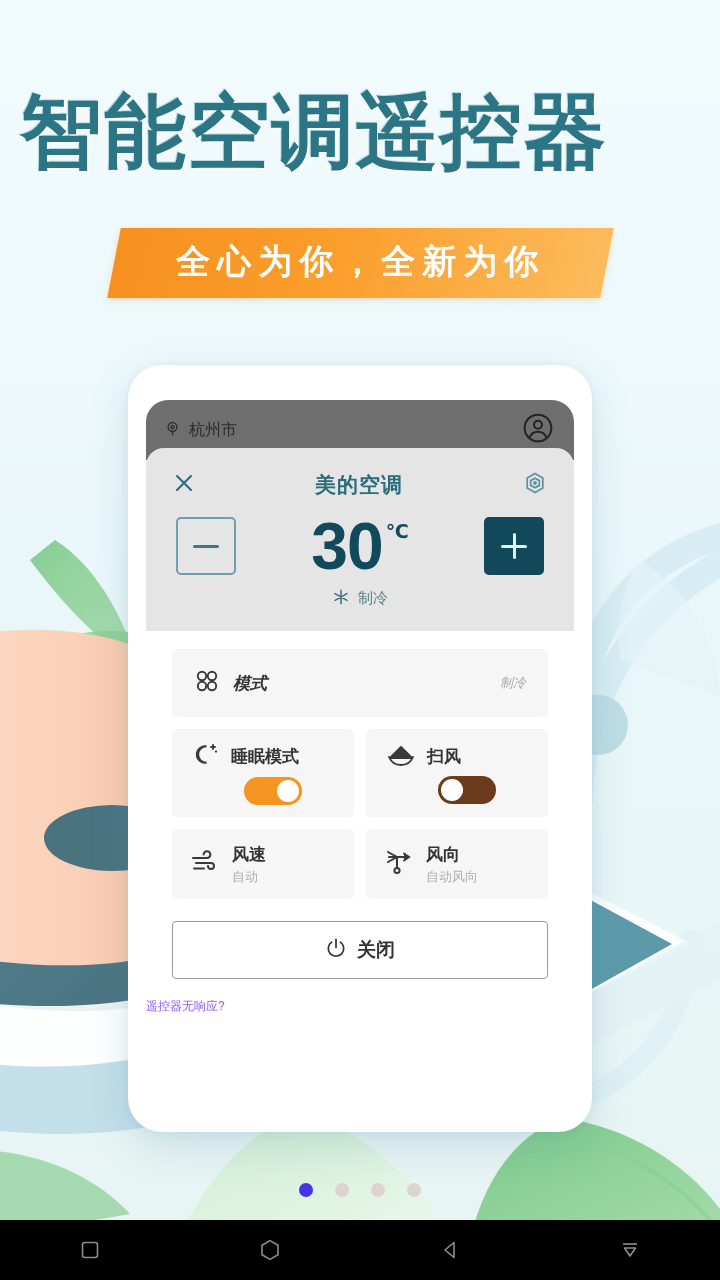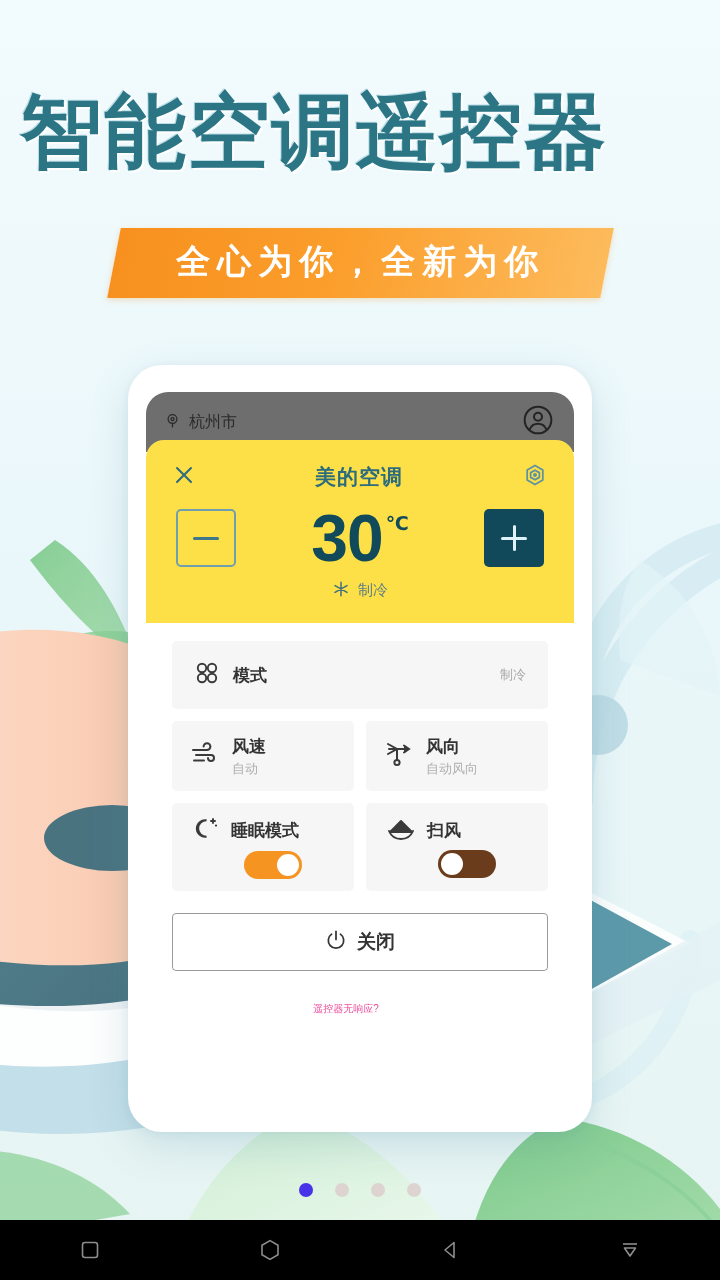--- a/index.html
+++ b/index.html
@@ -35,32 +35,32 @@
     color:#fff; font-size:34px; font-weight:bold; letter-spacing:7px;
   }
 
   
   .phone {
     position:absolute; left:128px; top:365px; width:464px; height:767px;
     background:#fff; border-radius:34px;
     box-shadow:0 14px 40px rgba(80,140,160,.20), 0 2px 10px rgba(80,140,160,.10);
   }
   .phone-screen {
-    position:absolute; left:18px; top:27px; width:428px; height:728px;
+    position:absolute; left:18px; top:35px; width:428px; height:728px;
     border-radius:22px; overflow:hidden; background:#fff;
   }
   .statusbar {
     height:60px; background:#6e6e6e; display:flex; align-items:center;
     padding:0 20px 0 18px; justify-content:space-between;
     border-radius:14px 14px 0 0;
   }
   .loc { display:flex; align-items:center; gap:8px; color:#2a2a2a; font-size:16px; }
 
   .panel {
-    background:#fde047; margin-top:-12px; border-radius:18px 18px 0 0;
+    background:#e5e5e5; margin-top:-12px; border-radius:18px 18px 0 0;
     padding:20px 26px 22px 26px; position:relative;
   }
   .panel-top { display:flex; align-items:center; justify-content:space-between; height:34px; }
   .panel-title { font-size:21px; color:#2d6c7c; font-weight:bold; letter-spacing:1px; }
 
   .temprow { display:flex; align-items:center; justify-content:space-between; margin-top:14px; padding:0 4px; }
   .btn-minus {
     width:60px; height:58px; border:2px solid #6f9fae; border-radius:5px;
     display:flex; align-items:center; justify-content:center;
   }
@@ -77,43 +77,43 @@
   .tempnum { font-size:66px; font-weight:bold; line-height:60px; letter-spacing:-1px; }
   .tempunit { font-size:19px; font-weight:bold; margin-top:4px; margin-left:3px; }
   .modeline {
     display:flex; align-items:center; justify-content:center; gap:8px;
     margin-top:12px; color:#5d7d86; font-size:15px;
   }
 
   
   .cards { padding:18px 26px 0 26px; }
   .card { background:#f6f6f6; border-radius:5px; }
-  .card-wide { height:68px; display:flex; align-items:center; padding:0 22px; justify-content:space-between; }
+  .card-wide { height:68px; display:flex; align-items:center; padding:0 22px; justify-content:space-between;font-style:italic; }
   .card-wide .left { display:flex; align-items:center; gap:13px; }
   .card-label { font-size:17px; color:#333; font-weight:bold; }
   .card-value { font-size:13px; color:#a8a8a8; }
   .grid2 { display:flex; gap:12px; margin-top:12px; }
   .card-half { flex:1; height:70px; display:flex; align-items:center; padding:0 18px; gap:12px; }
   .card-half .txt { display:flex; flex-direction:column; gap:2px; }
   .card-half .sub { font-size:13px; color:#b0b0b0; }
   .card-toggle { flex-direction:column; align-items:flex-start; justify-content:center; gap:5px; height:88px; padding:0 20px; }
   .trow { display:flex; align-items:center; gap:11px; }
   .toggle { width:58px; height:28px; border-radius:15px; position:relative; margin-left:52px; }
   .toggle .knob { position:absolute; top:3px; width:22px; height:22px; border-radius:50%; background:#fff; }
   .toggle.on { background:#f59421; }
   .toggle.on .knob { right:3px; }
   .toggle.off { background:#6b3c1c; }
   .toggle.off .knob { left:3px; }
 
   .powerbtn {
-    margin:22px 26px 15px 26px; height:58px; border:1.5px solid #9a9a9a; border-radius:4px;
+    margin:22px 26px 3px 26px; height:58px; border:1.5px solid #9a9a9a; border-radius:4px;
     display:flex; align-items:center; justify-content:center; gap:10px;
     font-size:19px; color:#333; font-weight:bold;
   }
-  .helplink { text-align:center; padding:16px 28px 0 0; font-size:10px; color:#ec4899; }
+  .helplink { text-align:left; padding:16px 28px 0 0; font-size:12px; color:#8b5cf6; }
 
   
   .dots { position:absolute; left:0; top:1183px; width:720px; display:flex; justify-content:center; gap:22px; }
   .dot { width:14px; height:14px; border-radius:50%; background:#ddd4d2; }
   .dot.active { background:#4733e8; }
 
   
   .navbar { position:absolute; left:0; top:1220px; width:720px; height:60px; background:#000;
             display:flex; align-items:center; justify-content:space-around; }
   .navitem { width:60px; height:60px; display:flex; align-items:center; justify-content:center; }
@@ -254,51 +254,20 @@
               <circle cx="8" cy="18" r="4.2"></circle>
                 <circle cx="18" cy="18" r="4.2"></circle>
             </svg>
           </span>
           <span class="card-label">模式</span>
         </div>
         <span class="card-value">制冷</span>
       </div>
 
       <div class="grid2">
-        <div class="card card-half">
-          <span>
-            <svg width="30" height="26" viewBox="0 0 30 26" fill="none" stroke="#3a3a3a" stroke-width="2" stroke-linecap="round">
-              <path d="M3 9 H17 a3.4 3.4 0 1 0 -3.4 -3.4"></path>
-              <path d="M6 14 H21 a3 3 0 1 1 -3 3"></path>
-              <path d="M4 19.5 H14"></path>
-            </svg>
-          </span>
-          <span class="txt">
-            <span class="card-label">风速</span>
-            <span class="sub">自动</span>
-          </span>
-        </div>
-        <div class="card card-half">
-          <span>
-            <svg width="30" height="28" viewBox="0 0 30 28" fill="none" stroke="#3a3a3a" stroke-width="2" stroke-linecap="round">
-              <path d="M4 4 L13 9 L4 14"></path>
-              <path d="M5 9 H24"></path>
-                <path d="M20 5.5 L25 9 L20 12.5" fill="#3a3a3a"></path>
-              <path d="M13 9 L13 20"></path>
-              <circle cx="13" cy="22.5" r="2.6"></circle>
-            </svg>
-          </span>
-          <span class="txt">
-            <span class="card-label">风向</span>
-            <span class="sub">自动风向</span>
-          </span>
-        </div>
-      </div>
-
-      <div class="grid2">
         <div class="card card-half card-toggle">
           <div class="trow">
             <span>
               <svg width="28" height="26" viewBox="0 0 28 26" fill="none" stroke="#3a3a3a" stroke-width="1.9" stroke-linecap="round">
                 <path d="M14.5 4.2 A8.4 8.4 0 1 0 14.5 20.8 A7 7 0 0 1 14.5 4.2 Z"></path>
                 <path d="M21 3 L21 7 M19 5 L23 5"></path>
                 <circle cx="24" cy="9.6" r="1.1" fill="#3a3a3a" stroke="none"></circle>
               </svg>
             </span>
             <span class="card-label">睡眠模式</span>
@@ -315,20 +284,51 @@
                 <path d="M3 14 A13 13 0 0 0 27 14" stroke-linecap="round" fill="none"></path>
               </svg>
             </span>
             <span class="card-label">扫风</span>
           </div>
           <div class="toggle off">
               <span class="knob"></span>
             </div>
         </div>
       </div>
+
+      <div class="grid2">
+        <div class="card card-half">
+          <span>
+            <svg width="30" height="26" viewBox="0 0 30 26" fill="none" stroke="#3a3a3a" stroke-width="2" stroke-linecap="round">
+              <path d="M3 9 H17 a3.4 3.4 0 1 0 -3.4 -3.4"></path>
+              <path d="M6 14 H21 a3 3 0 1 1 -3 3"></path>
+              <path d="M4 19.5 H14"></path>
+            </svg>
+          </span>
+          <span class="txt">
+            <span class="card-label">风速</span>
+            <span class="sub">自动</span>
+          </span>
+        </div>
+        <div class="card card-half">
+          <span>
+            <svg width="30" height="28" viewBox="0 0 30 28" fill="none" stroke="#3a3a3a" stroke-width="2" stroke-linecap="round">
+              <path d="M4 4 L13 9 L4 14"></path>
+              <path d="M5 9 H24"></path>
+                <path d="M20 5.5 L25 9 L20 12.5" fill="#3a3a3a"></path>
+              <path d="M13 9 L13 20"></path>
+              <circle cx="13" cy="22.5" r="2.6"></circle>
+            </svg>
+          </span>
+          <span class="txt">
+            <span class="card-label">风向</span>
+            <span class="sub">自动风向</span>
+          </span>
+        </div>
+      </div>
     </div>
 
     <div class="powerbtn">
       <span>
         <svg width="22" height="22" viewBox="0 0 24 24" fill="none" stroke="#333" stroke-width="1.9" stroke-linecap="round">
           <path d="M7.2 5.6 A8.4 8.4 0 1 0 16.8 5.6"></path>
             <path d="M12 2.6 L12 11.4"></path>
         </svg>
       </span>
       <span>关闭</span>

